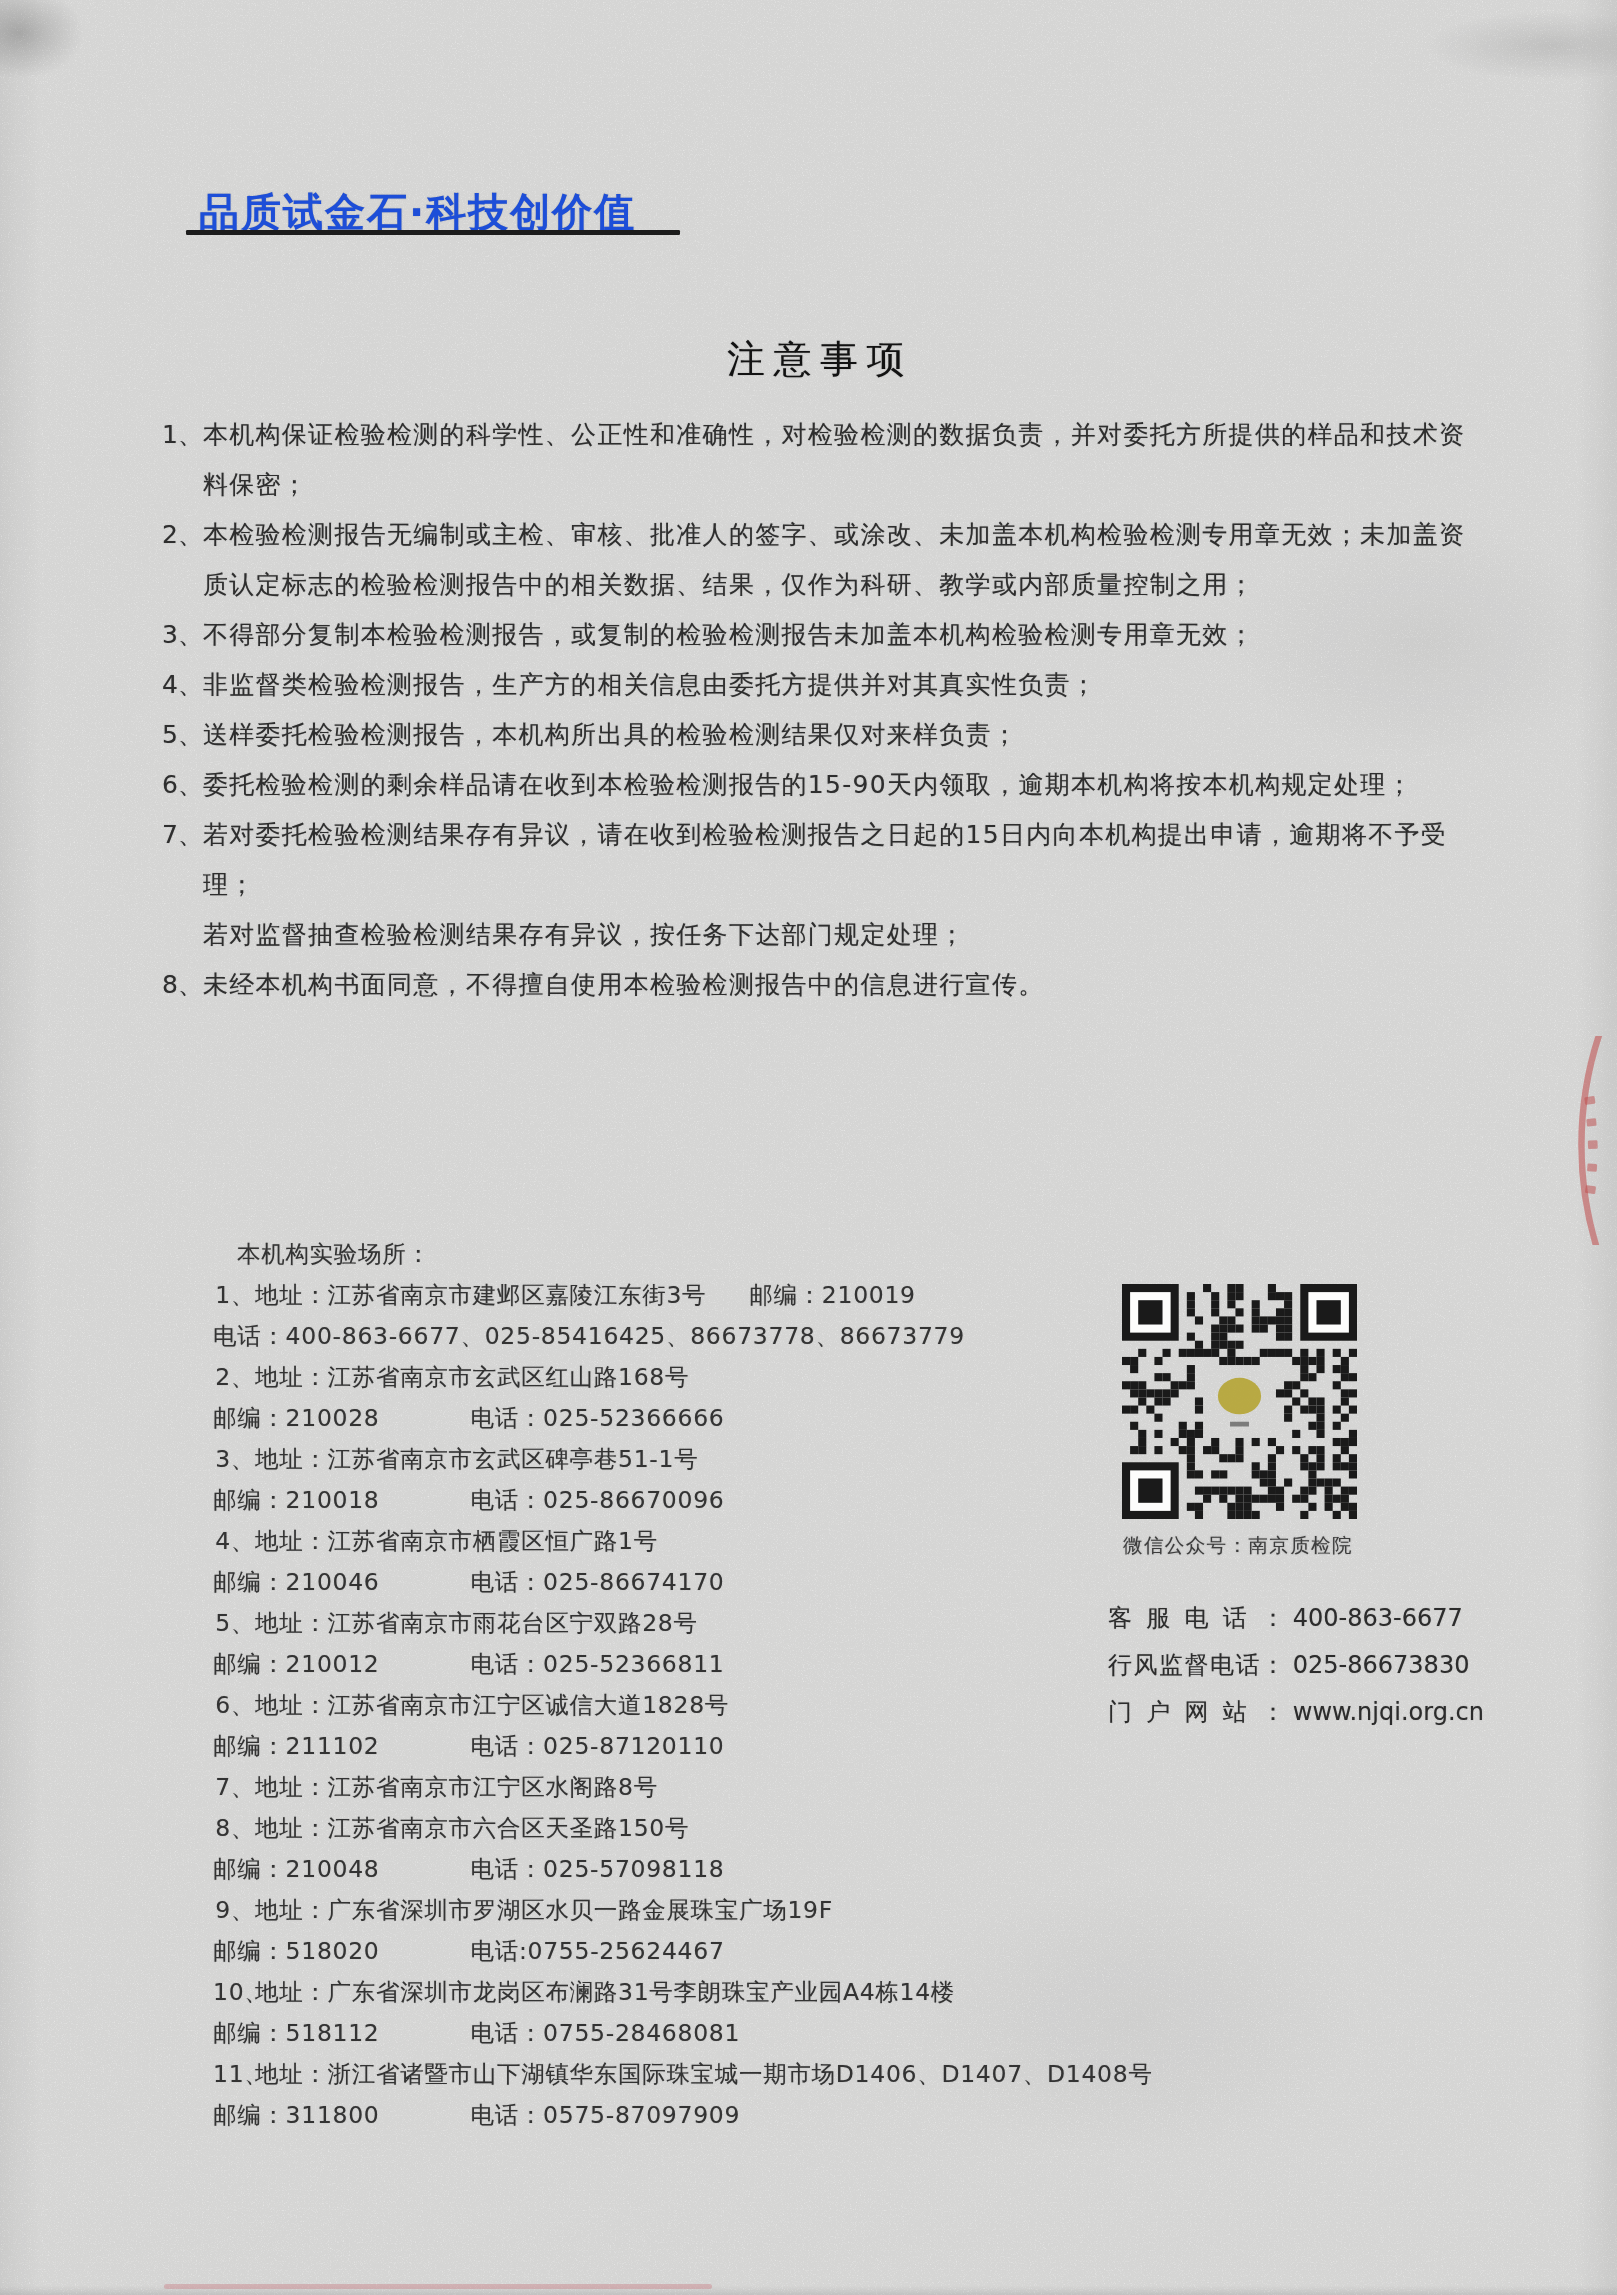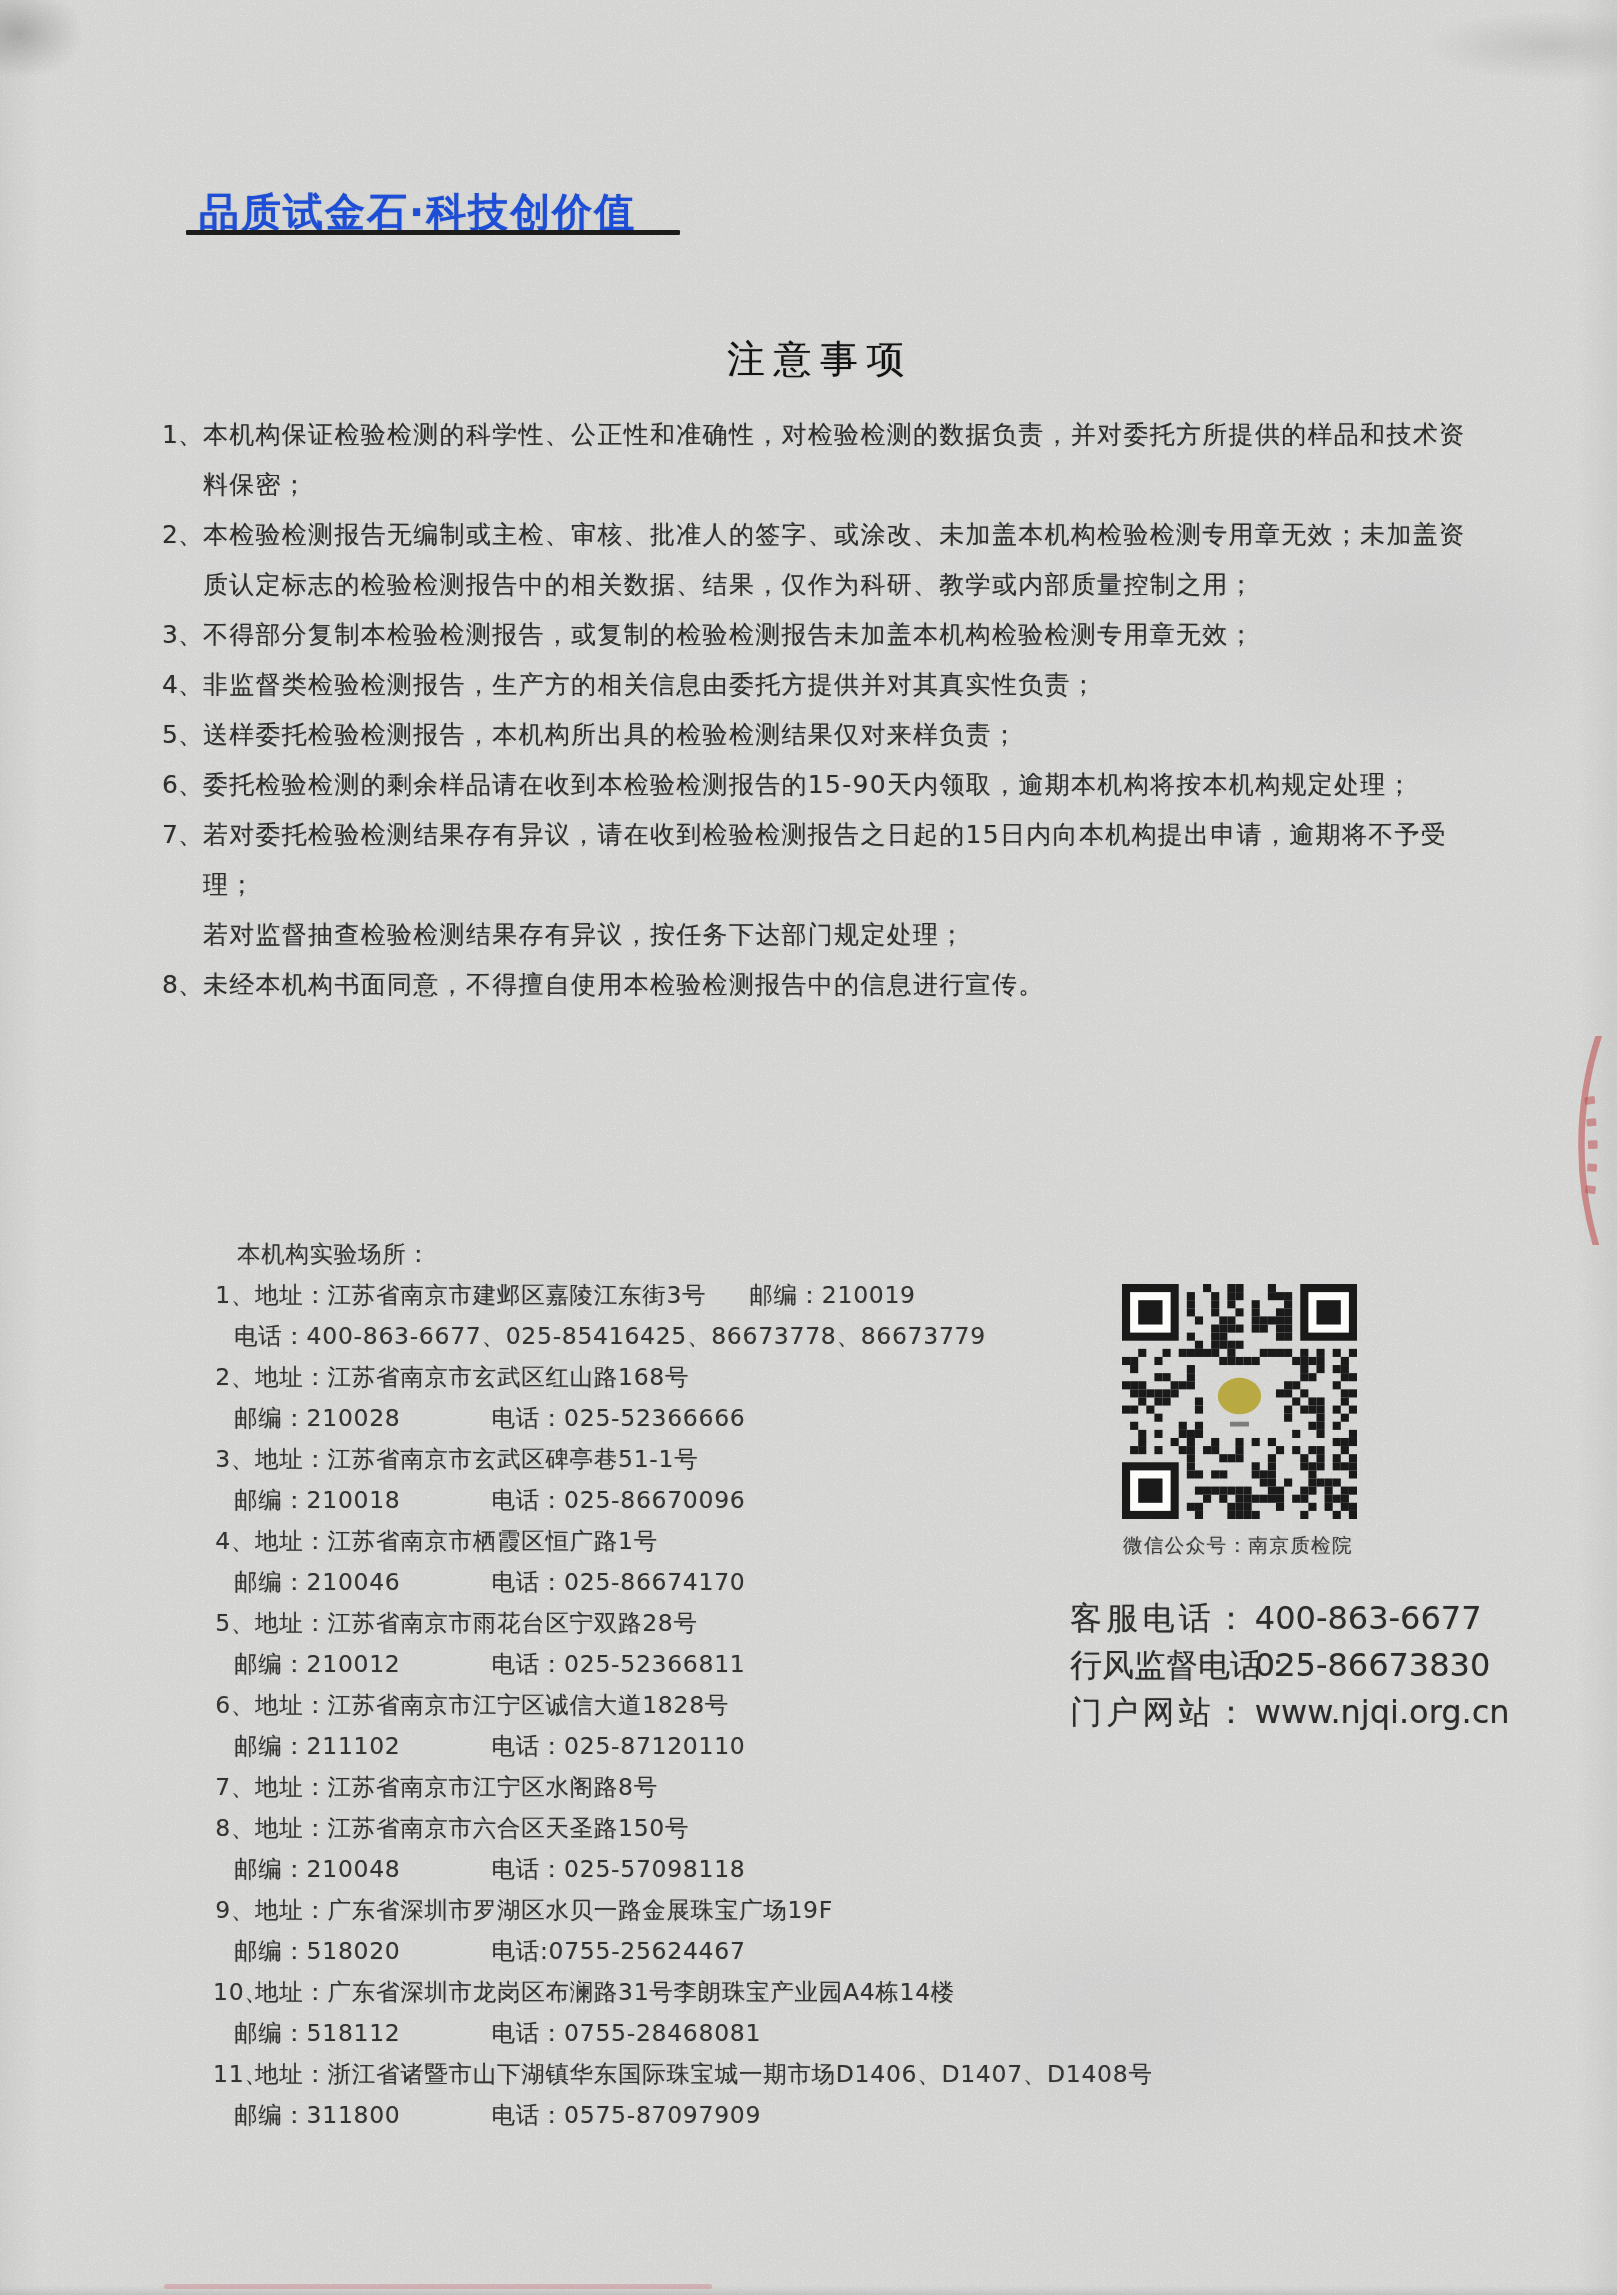--- a/index.html
+++ b/index.html
@@ -60,31 +60,31 @@
     white-space: pre-wrap; color: #2e2e2e;
     text-shadow: 0 0 1px rgba(40,40,40,0.4);
   }
   
   .labs { position: absolute; left: 213px; top: 1234px; font-size: 23.5px; line-height: 41px; letter-spacing: 0.7px; color: #333; }
   .labs, .labs * { text-shadow: 0 0 1px rgba(50,50,50,0.35); }
   .labs-header { margin-left: 24px; }
   .lab-num { display: inline-block; width: 42px; text-align: right; white-space: pre; }
   .lab-line1 { white-space: nowrap; }
   .lab-extra { margin-left: 43px; }
-  .lab-line2 { margin-left: 21px; white-space: nowrap; }
+  .lab-line2 { margin-left: 0; white-space: nowrap; }
   .lab-phone { margin-left: 91px; }
   
   .qr-block { position: absolute; left: 1122px; top: 1284px; width: 235px; height: 235px; }
   .qr-caption {
     position: absolute; left: 1123px; top: 1532px;
     font-size: 19.6px; letter-spacing: 1.3px; color: #3d3d3d;
     text-shadow: 0 0 1.3px rgba(70,70,70,0.5); white-space: nowrap;
   }
   
-  .contact { position: absolute; left: 1070px; top: 1595px; font-size: 32px; line-height: 47px; color: #2c2c2c; }
+  .contact { position: absolute; left: 1108px; top: 1595px; font-size: 24px; line-height: 47px; color: #2c2c2c; }
   .contact-row { white-space: nowrap; text-shadow: 0 0 1px rgba(50,50,50,0.4); }
   .contact-label {
     display: inline-block; width: 177px;
     text-align: justify; text-align-last: justify;
   }
   .contact-value { margin-left: 7.8px; }
   
   .seal { position: absolute; left: 1564px; top: 1036px; }
   .bottom-strip {
     position: absolute; left: 164px; top: 2284px; width: 548px; height: 4.6px;

